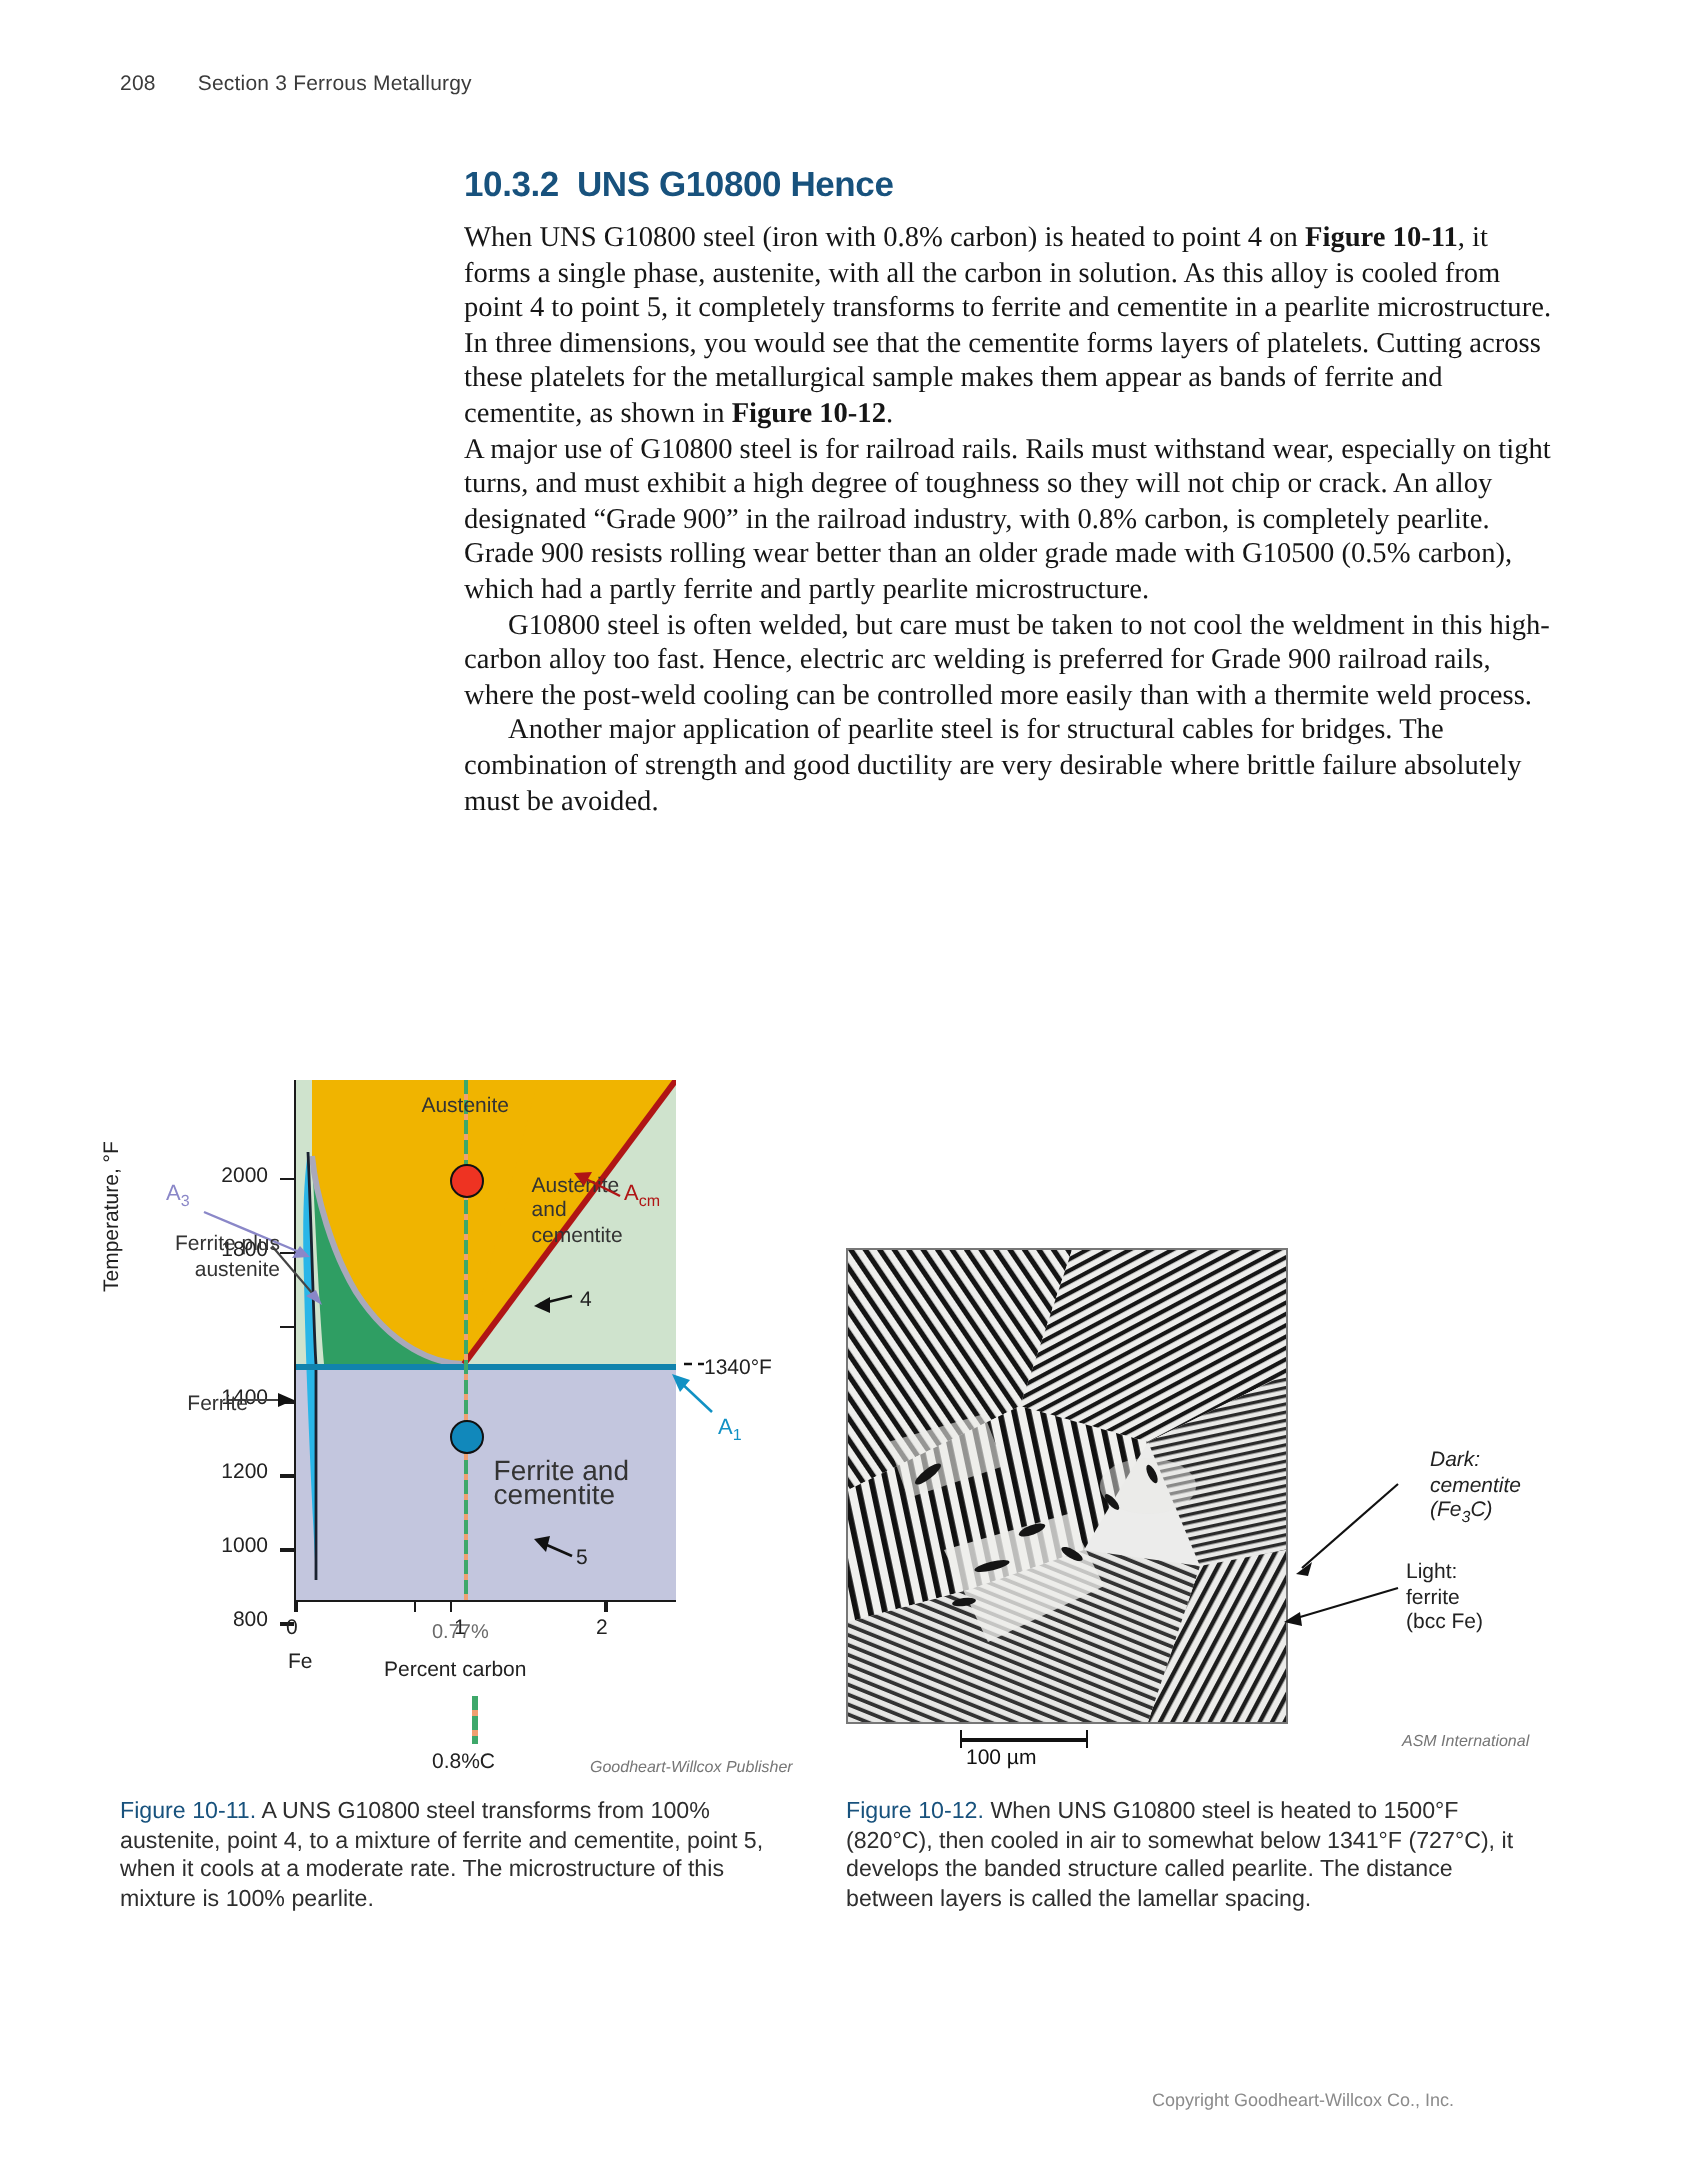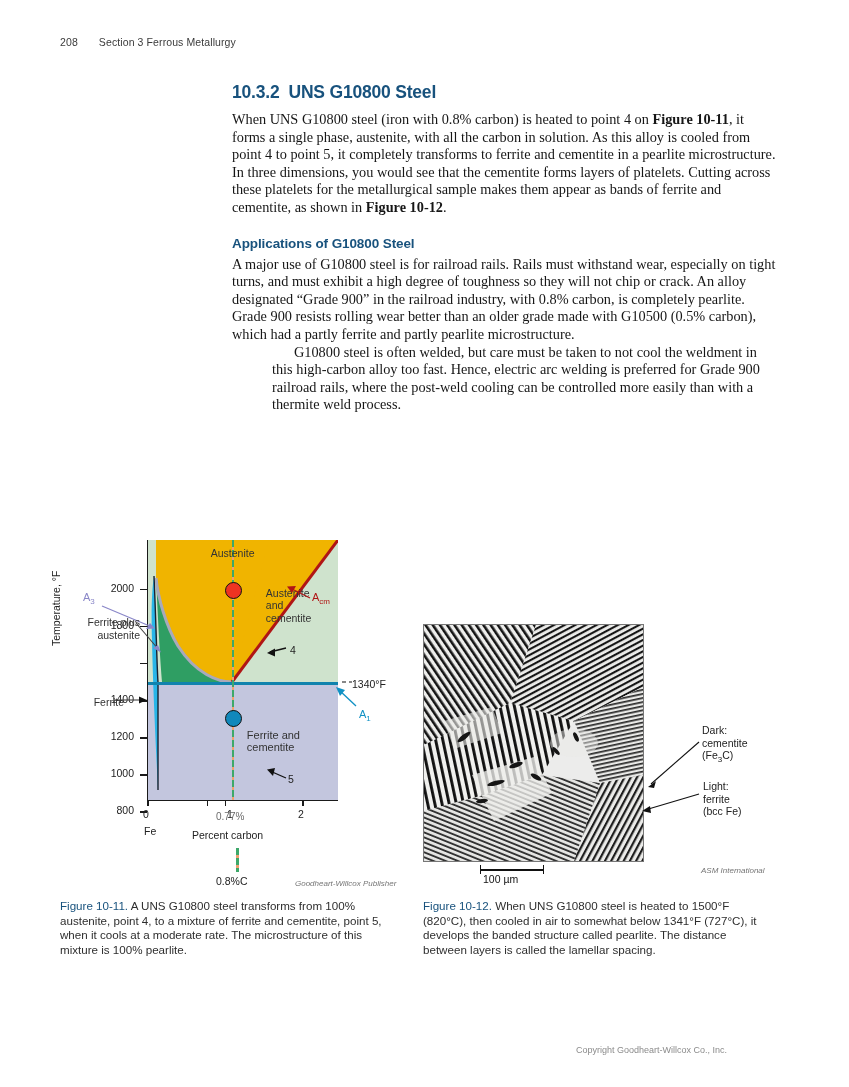--- a/index.html
+++ b/index.html
@@ -14,21 +14,21 @@
 
   .col{position:absolute;left:232px;top:82px;width:548px;}
 
   h2.sec-title{font-family:"Liberation Sans",sans-serif;font-size:17.5px;font-weight:bold;
             color:#18527d;margin:0 0 8px 0;letter-spacing:-.2px;}
   h2.sec-title .num{margin-right:9px;}
   h3.sub-title{font-family:"Liberation Sans",sans-serif;font-size:13.5px;font-weight:bold;
             color:#18527d;margin:19px 0 5px 0;letter-spacing:-.1px;}
 
   p.body{margin:0;font-size:14.3px;line-height:17.6px;text-align:left;color:#161616;}
-  p.body.ind{text-indent:22px;margin-left:40px;}
+  p.body.ind{text-indent:22px;}
   p.body b{font-weight:bold;}
 
   
   .fig11{position:absolute;left:56px;top:528px;width:350px;height:370px;}
   .chart-wrap{position:absolute;left:0;top:0;width:350px;height:350px;}
   .plot{position:absolute;left:91px;top:12px;width:190px;height:260px;
         background:#c3c6de;border-left:1.6px solid #1a1a1a;border-bottom:1.6px solid #1a1a1a;
         overflow:hidden;}
 
   .reg{position:absolute;}
@@ -40,21 +40,21 @@
   .ccline{position:absolute;left:44.2%;top:0;width:2.4px;height:100%;
           background:repeating-linear-gradient(to bottom,#3ea86a 0 7px,#f0a070 7px 10px);}
 
   .pt{position:absolute;border-radius:50%;border:1.7px solid #111;box-sizing:border-box;}
   .pt4{left:40.3%;top:16.2%;width:17px;height:17px;background:#ee3322;}
   .pt5{left:40.3%;top:65.2%;width:17px;height:17px;background:#1188bb;}
 
   .lbl{position:absolute;font-family:"Liberation Sans",sans-serif;color:#333;}
   .lbl-aust{left:33%;top:2.5%;font-size:10.5px;}
   .lbl-ac{left:62%;top:18%;font-size:10.5px;line-height:12.5px;}
-  .lbl-fc{left:52%;top:72.5%;font-size:11px;line-height:12.5px;}
+  .lbl-fc{left:52%;top:72.5%;font-size:14px;line-height:12.5px;}
 
   .ptnum{position:absolute;font-family:"Liberation Sans",sans-serif;font-size:10.5px;color:#222;}
   .ptnum4{left:234px;top:116px;}
   .ptnum5{left:232px;top:245px;}
 
   .yaxis-title{position:absolute;left:-6px;top:118px;font-family:"Liberation Sans",sans-serif;
        font-size:10.5px;color:#222;transform:rotate(-90deg);transform-origin:left top;
        white-space:nowrap;}
   .ytick{position:absolute;font-family:"Liberation Sans",sans-serif;font-size:10.5px;
        color:#222;text-align:right;width:40px;}
@@ -102,21 +102,21 @@
        background:#e8e8e6;border:1px solid #777;overflow:hidden;}
   .micro svg{display:block;}
   .scalebar{position:absolute;left:57px;top:241px;width:62px;height:9px;
        border-left:1.6px solid #111;border-right:1.6px solid #111;}
   .scalebar:after{content:"";position:absolute;left:0;top:4px;width:62px;height:1.6px;
        background:#111;}
   .scale-lbl{position:absolute;left:60px;top:249px;font-family:"Liberation Sans",sans-serif;
        font-size:10.5px;color:#111;}
   .mlbl{position:absolute;font-family:"Liberation Sans",sans-serif;font-size:10.5px;
        color:#222;line-height:12.5px;}
-  .mlbl-dark{left:279px;top:100px;}
+  .mlbl-dark{left:292px;top:100px;font-style:italic;}
   .mlbl-light{left:280px;top:156px;}
   .mlbl sub{font-size:8px;}
   .credit12{left:278px;top:242px;}
 
   
   .cap{position:absolute;font-family:"Liberation Sans",sans-serif;font-size:11.6px;
        line-height:14.6px;color:#2e2e2e;width:340px;}
   .cap b{color:#18527d;font-weight:normal;}
   .cap11{left:60px;top:899px;}
   .cap12{left:423px;top:899px;}
@@ -128,29 +128,29 @@
 <body>
 
 <div class="pg-header">
   <span class="hdr-num">208</span>
   <span class="hdr-sec">Section 3</span>
   <span>Ferrous Metallurgy</span>
 </div>
 
 <div class="col">
   <h2 class="sec-title">
-    <span class="num">10.3.2</span><span>UNS G10800 Steel</span>
+    <span class="num">10.3.2</span><span>UNS G10800 Hence</span>
   </h2>
 
   <p class="body"><span>When UNS G10800 steel (iron with 0.8% carbon) is heated to point 4 on </span><b>Figure 10-11</b><span>, it forms a single phase, austenite, with all the carbon in solution. As this alloy is cooled from point 4 to point 5, it completely transforms to ferrite and cementite in a pearlite microstructure. In three dimensions, you would see that the cementite forms layers of platelets. Cutting across these platelets for the metallurgical sample makes them appear as bands of ferrite and cementite, as shown in </span><b>Figure 10-12</b><span>.</span></p>
 
-  <h3 class="sub-title">Applications of G10800 Steel</h3>
 
   <p class="body">A major use of G10800 steel is for railroad rails. Rails must withstand wear, especially on tight turns, and must exhibit a high degree of toughness so they will not chip or crack. An alloy designated “Grade 900” in the railroad industry, with 0.8% carbon, is completely pearlite. Grade 900 resists rolling wear better than an older grade made with G10500 (0.5% carbon), which had a partly ferrite and partly pearlite microstructure.</p>
   <p class="body ind">G10800 steel is often welded, but care must be taken to not cool the weldment in this high-carbon alloy too fast. Hence, electric arc welding is preferred for Grade 900 railroad rails, where the post-weld cooling can be controlled more easily than with a thermite weld process.</p>
+  <p class="body ind">Another major application of pearlite steel is for structural cables for bridges. The combination of strength and good ductility are very desirable where brittle failure absolutely must be avoided.</p>
 </div>
 
 <div class="fig11">
   <div class="chart-wrap">
 
     <div class="yaxis-title">Temperature, °F</div>
 
     <div class="ytick" style="left:38px;top:54px;">2000</div>
     <div class="ytickmark" style="top:60.6px;"></div>
     <div class="ytick" style="left:38px;top:91px;">1800</div>

